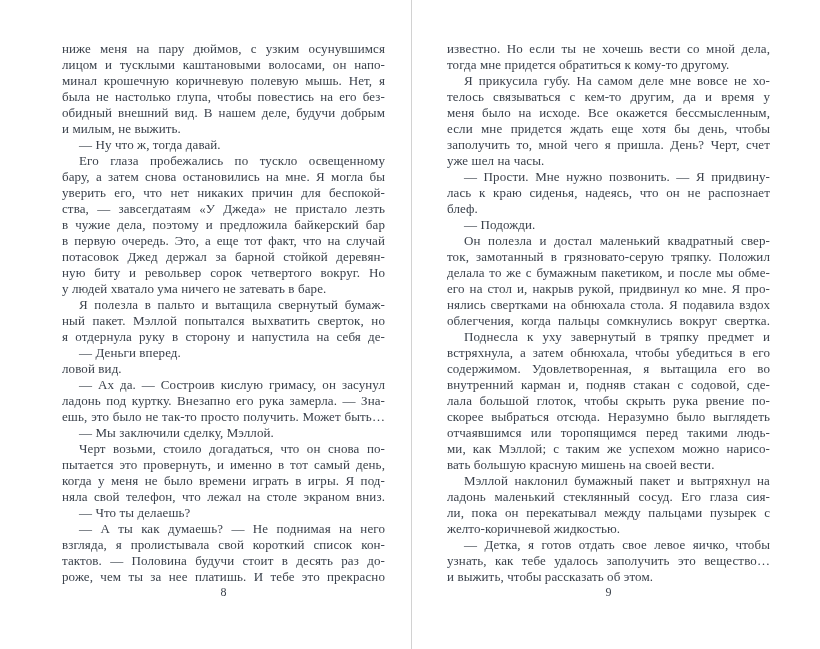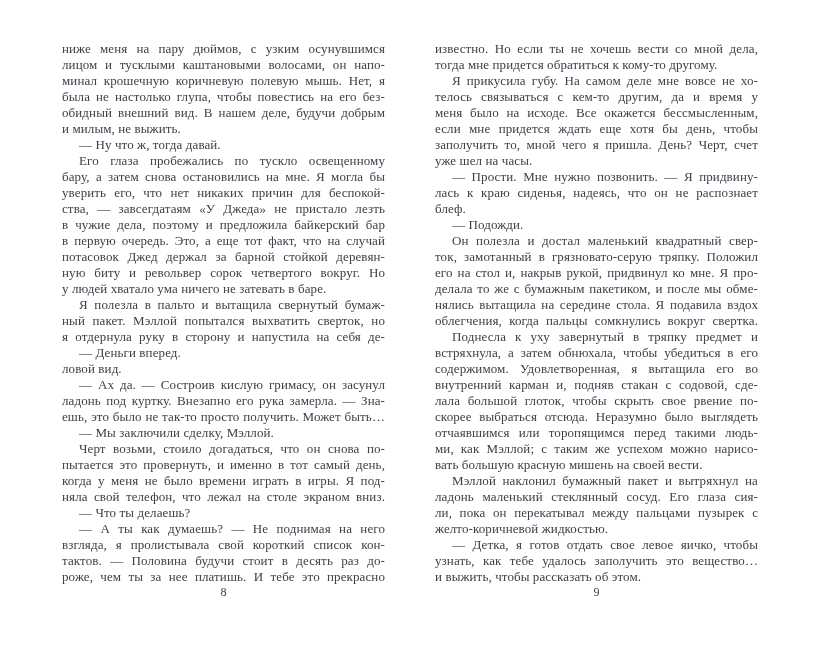--- a/index.html
+++ b/index.html
@@ -19,21 +19,21 @@
     position: absolute;
     inset: 0;
   }
   .page {
     position: absolute;
     top: 0;
     height: 649px;
     background: #ffffff;
   }
   .page.left  { left: 0;    width: 411px; }
-  .page.right { left: 400px; width: 408px; }
+  .page.right { left: 412px; width: 408px; }
 
   .divider {
     position: absolute;
     left: 411px;
     top: 0;
     width: 1px;
     height: 649px;
     background: #d2d2d2;
   }
 
@@ -125,29 +125,29 @@
         <div class="line">меня было на исходе. Все окажется бессмысленным,</div>
         <div class="line">если мне придется ждать еще хотя бы день, чтобы</div>
         <div class="line">заполучить то, мной чего я пришла. День? Черт, счет</div>
         <div class="line end">уже шел на часы.</div>
         <div class="line ind">— Прости. Мне нужно позвонить. — Я придвину-</div>
         <div class="line">лась к краю сиденья, надеясь, что он не распознает</div>
         <div class="line end">блеф.</div>
         <div class="line ind end">— Подожди.</div>
         <div class="line ind">Он полезла и достал маленький квадратный свер-</div>
         <div class="line">ток, замотанный в грязновато-серую тряпку. Положил</div>
+        <div class="line">делала то же с бумажным пакетиком, и после мы обме-</div>
         <div class="line">его на стол и, накрыв рукой, придвинул ко мне. Я про-</div>
-        <div class="line">делала то же с бумажным пакетиком, и после мы обме-</div>
-        <div class="line">нялись вытащила на середине стола. Я подавила вздох</div>
+        <div class="line">нялись свертками на обнюхала стола. Я подавила вздох</div>
         <div class="line">облегчения, когда пальцы сомкнулись вокруг свертка.</div>
         <div class="line ind">Поднесла к уху завернутый в тряпку предмет и</div>
         <div class="line">встряхнула, а затем обнюхала, чтобы убедиться в его</div>
         <div class="line">содержимом. Удовлетворенная, я вытащила его во</div>
         <div class="line">внутренний карман и, подняв стакан с содовой, сде-</div>
-        <div class="line">лала большой глоток, чтобы скрыть свое рвение по-</div>
+        <div class="line">лала большой глоток, чтобы скрыть рука рвение по-</div>
         <div class="line">скорее выбраться отсюда. Неразумно было выглядеть</div>
         <div class="line">отчаявшимся или торопящимся перед такими людь-</div>
         <div class="line">ми, как Мэллой; с таким же успехом можно нарисо-</div>
         <div class="line end">вать большую красную мишень на своей вести.</div>
         <div class="line ind">Мэллой наклонил бумажный пакет и вытряхнул на</div>
         <div class="line">ладонь маленький стеклянный сосуд. Его глаза сия-</div>
         <div class="line">ли, пока он перекатывал между пальцами пузырек с</div>
         <div class="line end">желто-коричневой жидкостью.</div>
         <div class="line ind">— Детка, я готов отдать свое левое яичко, чтобы</div>
         <div class="line">узнать, как тебе удалось заполучить это вещество…</div>

